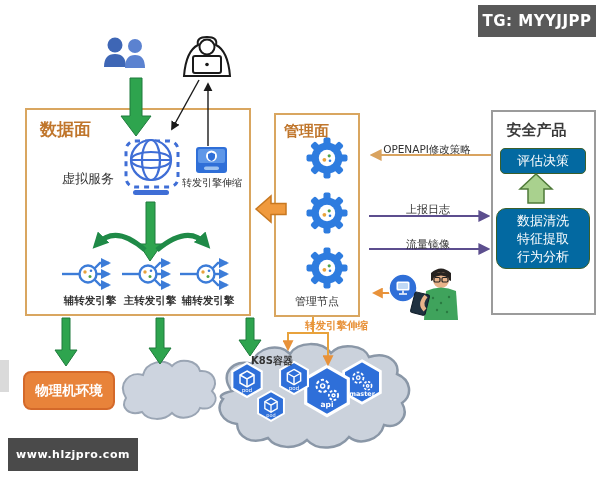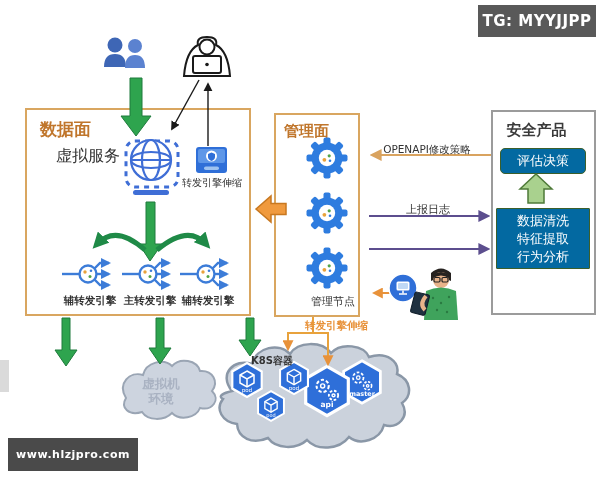--- a/index.html
+++ b/index.html
@@ -20,27 +20,27 @@
 </style>
 </head>
 <body>
 
 <div class="box" style="left:25px;top:108px;width:226px;height:208px;">
   <div class="box-title" style="left:13px;top:8px;font-size:17px;">数据面</div>
 </div>
 
 <div class="box" style="left:274px;top:113px;width:86px;height:204px;">
   <div class="box-title" style="left:8px;top:7px;font-size:15px;">管理面</div>
-  <div class="lbl ctr" style="left:0;top:180px;width:82px;font-size:11px;margin-left:16px;">管理节点</div>
+  <div class="lbl ctr" style="left:0;top:180px;width:82px;font-size:11px;">管理节点</div>
 </div>
 
 <div class="box" style="left:491px;top:110px;width:105px;height:205px;border-color:#9B9B9B;">
   <div class="lbl ctr" style="left:0;top:9px;width:87px;font-size:15px;font-weight:bold;color:#3A3A3A;">安全产品</div>
   <div class="greenbox" style="left:7px;top:36px;width:86px;height:26px;border-radius:5px;font-size:13px;">评估决策</div>
-  <div class="greenbox" style="left:3px;top:96px;width:94px;height:61px;border-radius:1px;font-size:13px;">
+  <div class="greenbox" style="left:3px;top:96px;width:94px;height:61px;border-radius:10px;font-size:13px;">
     <div>数据清洗</div>
     <div>特征提取</div>
     <div>行为分析</div>
   </div>
 </div>
 
 <svg class="layer" width="600" height="480" viewBox="0 0 600 480">
   <defs>
     <marker id="mBlue" viewBox="0 0 10 10" refX="8" refY="5" markerWidth="4.2" markerHeight="4.2" orient="auto">
         <path d="M0,0 L10,5 L0,10 Z" fill="#3C7CD8"></path>
@@ -231,33 +231,31 @@
       <circle cx="-4" cy="14" r="1.2" fill="#2B7A42"></circle>
     <circle cx="6" cy="16" r="1.2" fill="#2B7A42"></circle>
     <rect x="-26" y="2" width="15" height="21" rx="2" transform="rotate(14)" fill="#1F3140" stroke="#0E1C28"></rect>
     <path d="M-15,0 Q-22,8 -16,14" stroke="#E8B38A" stroke-width="4" fill="none"></path>
   </g>
 </svg>
 
 <div class="toplayer">
   <div class="badge" style="left:478px;top:5px;width:118px;height:32px;background:#595959;font-size:15px;">TG: MYYJJPP</div>
 
-  <div class="lbl ctr" style="left:56px;top:146px;width:64px;font-size:16px;">虚拟服务</div>
+  <div class="lbl ctr" style="left:56px;top:171px;width:64px;font-size:13px;">虚拟服务</div>
   <div class="lbl ctr" style="left:174px;top:177px;width:76px;font-size:10px;">转发引擎伸缩</div>
 
   <div class="lbl ctr" style="left:58px;top:294px;width:64px;font-size:10.5px;font-weight:600;">辅转发引擎</div>
   <div class="lbl ctr" style="left:118px;top:294px;width:64px;font-size:10.5px;font-weight:600;">主转发引擎</div>
   <div class="lbl ctr" style="left:176px;top:294px;width:64px;font-size:10.5px;font-weight:600;">辅转发引擎</div>
 
   <div class="lbl ctr" style="left:380px;top:203px;width:96px;font-size:11px;">上报日志</div>
   <div class="lbl ctr" style="left:366px;top:143px;width:122px;font-size:10.5px;">OPENAPI修改策略</div>
+  <div class="lbl ctr" style="left:380px;top:238px;width:96px;font-size:11px;">流量镜像</div>
   <div class="lbl" style="left:257px;top:319px;font-size:10.5px;font-weight:bold;color:#E8923A;margin-left:48px;">转发引擎伸缩</div>
 
   <div class="lbl ctr" style="left:242px;top:355px;width:60px;font-size:10px;font-weight:600;">K8S容器</div>
 
-
-  <div class="lbl ctr" style="left:128px;top:376px;width:66px;font-size:12.5px;font-weight:bold;color:#A9B2C2;">
-    <div>虚拟机</div>
-    <div>环境</div>
-  </div>
+  <div class="badge" style="left:23px;top:371px;width:92px;height:39px;background:#E8833A;border:2px solid #D4692A;box-sizing:border-box;border-radius:8px;font-size:13.5px;letter-spacing:0;">物理机环境</div>
+
 
   <div class="badge" style="left:8px;top:438px;width:130px;height:33px;background:#4A4A4A;font-size:11px;">www.hlzjpro.com</div>
 </div>
 
 </body></html>

